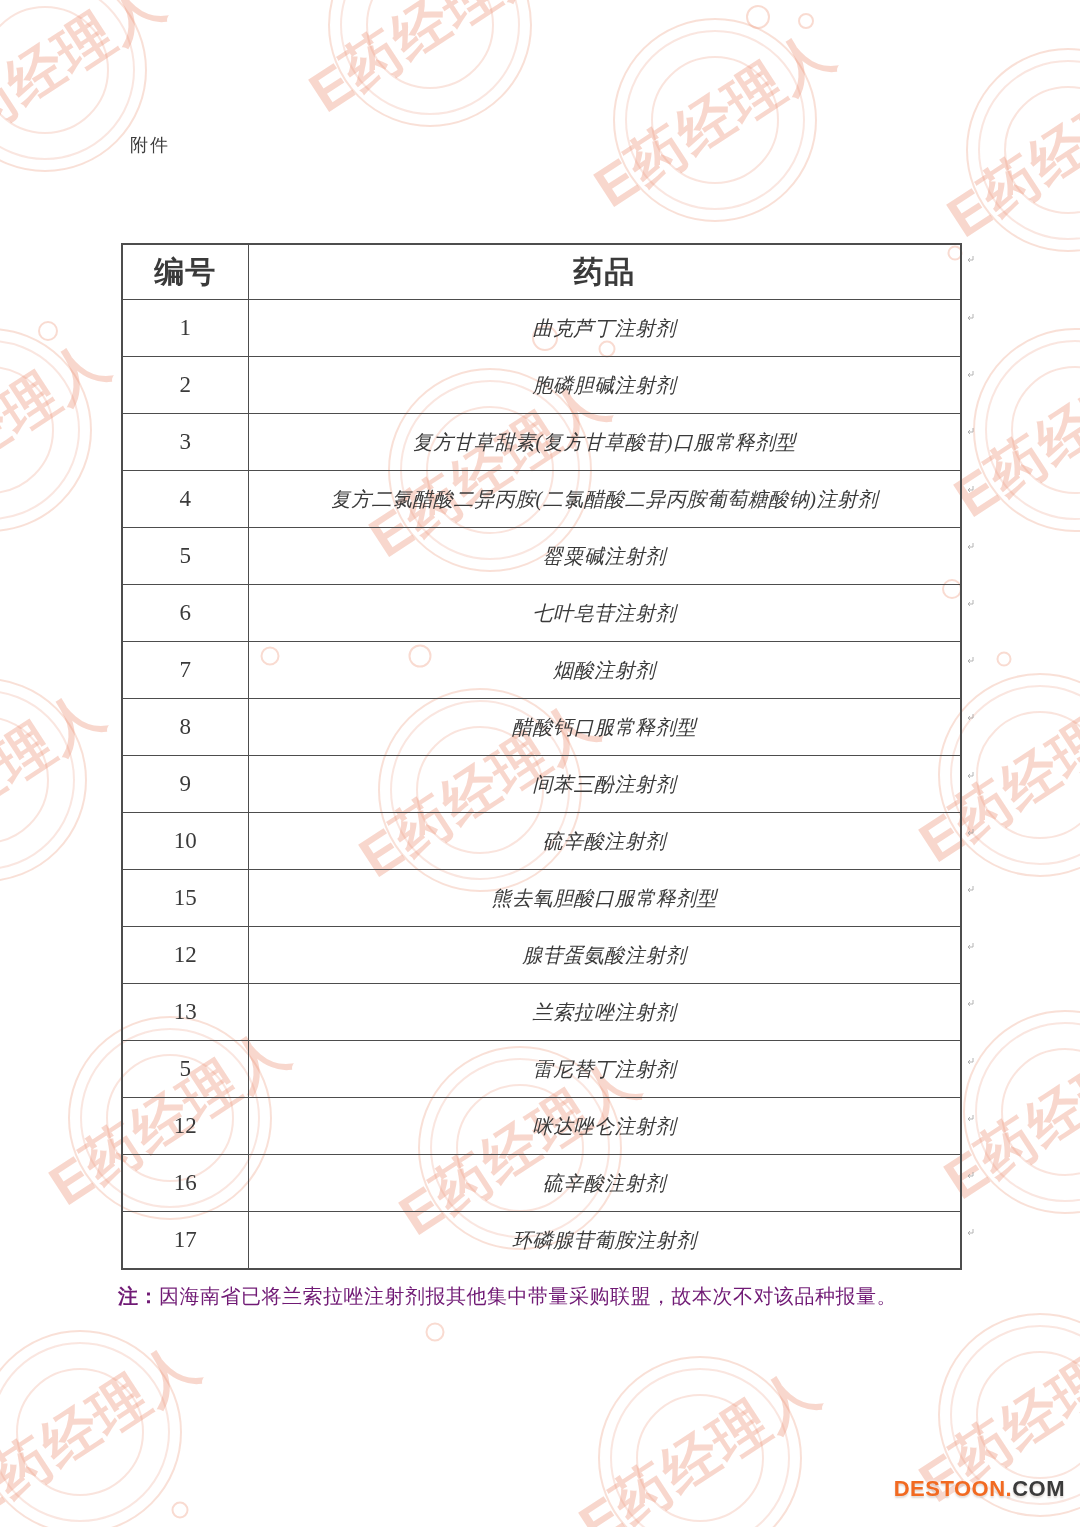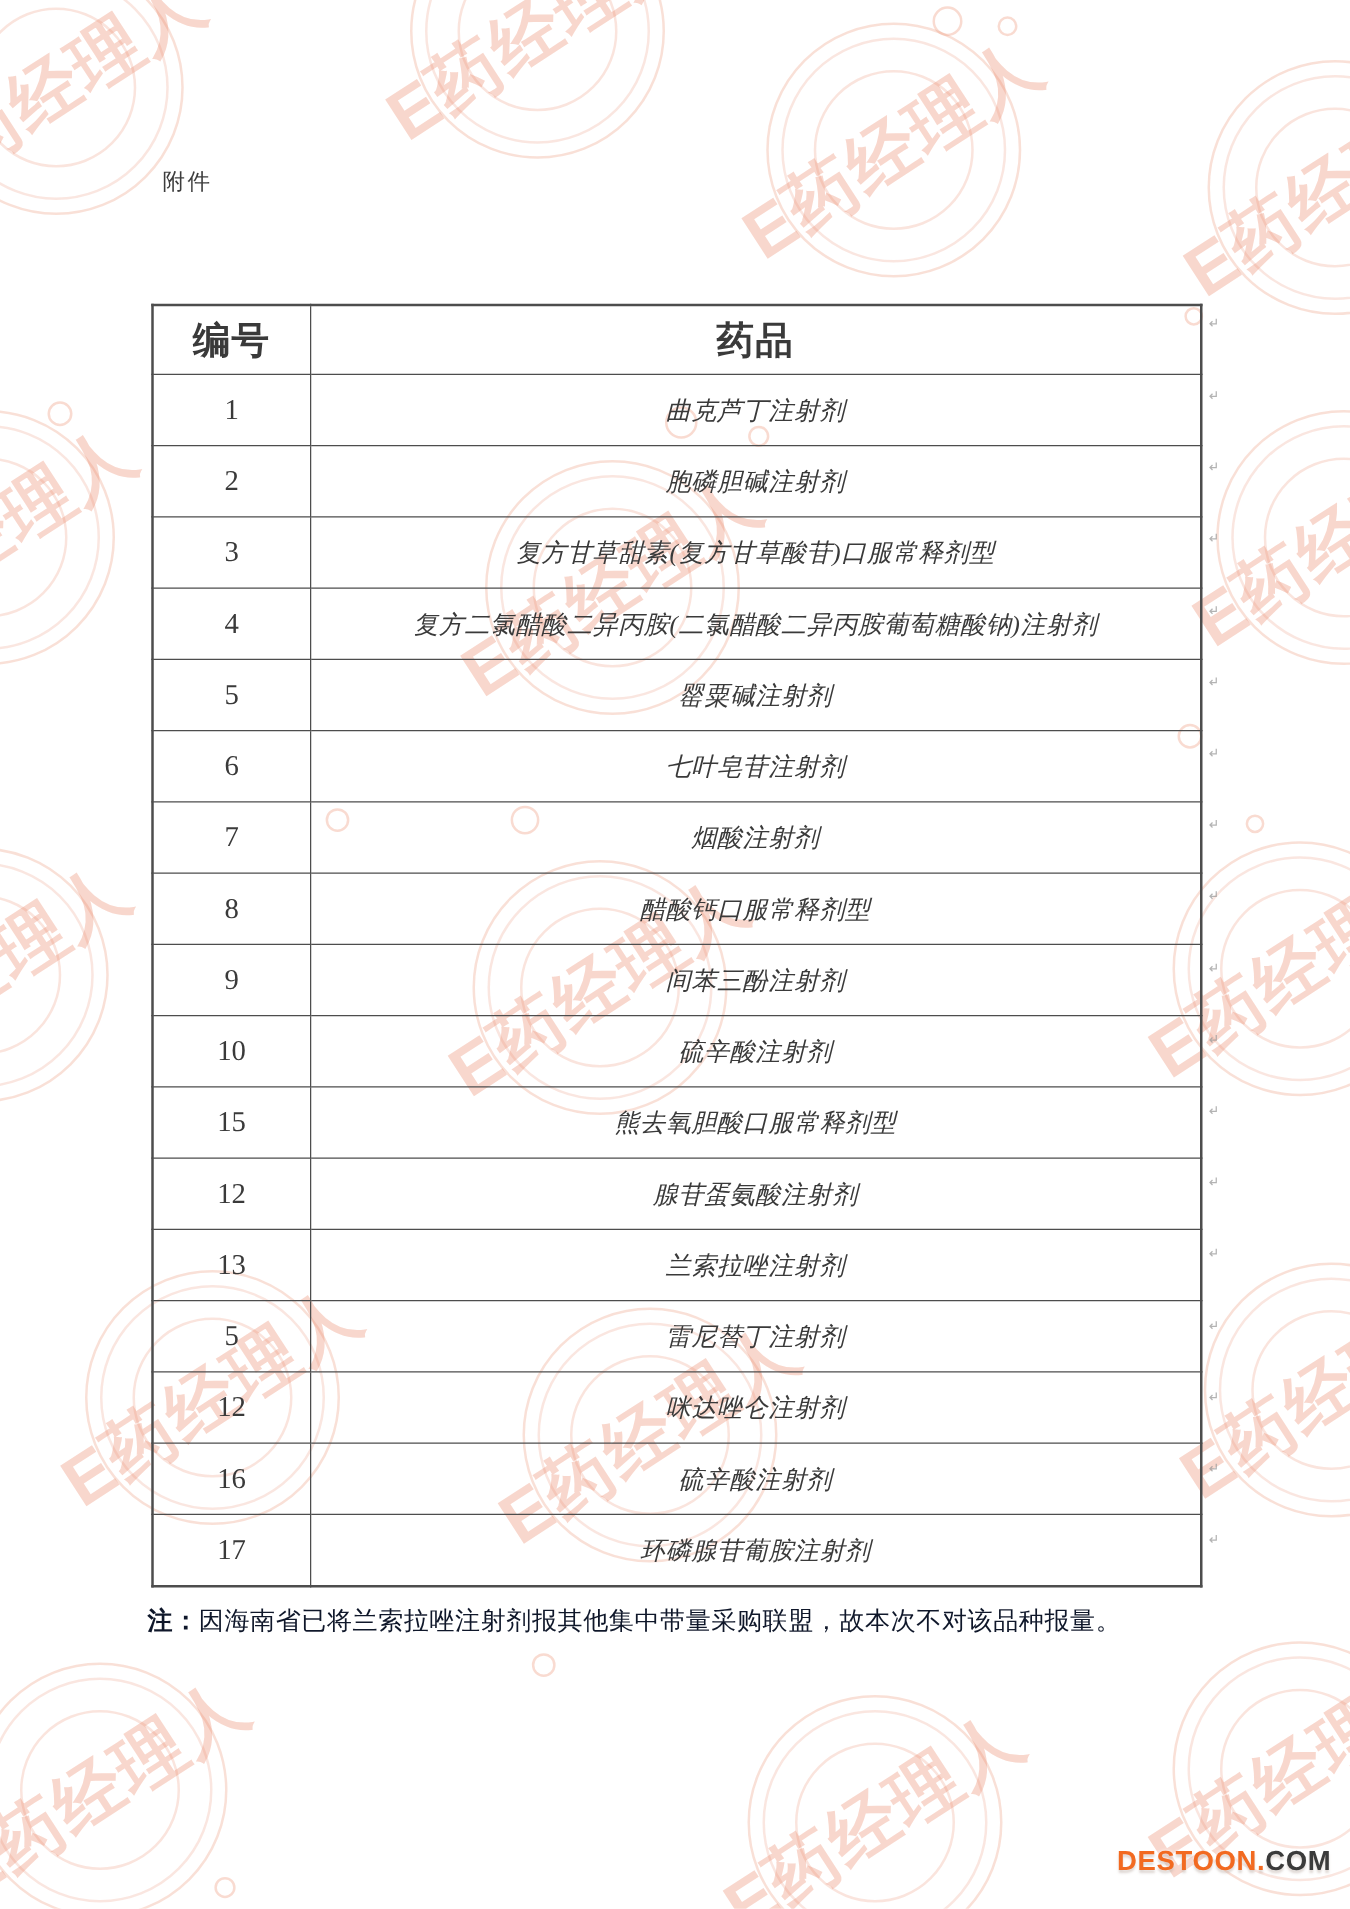--- a/index.html
+++ b/index.html
@@ -43,21 +43,21 @@
     border:1px solid #4d4d4d;text-align:center;vertical-align:middle;
     padding:0 4px;color:#3a3a3a;
   }
   table.drug th{height:54px;font-size:30px;font-weight:bold;letter-spacing:1px;}
   table.drug td{height:56px;font-size:23px;}
   table.drug td.drug-name{font-size:20px;letter-spacing:0.5px;font-style:italic;}
 
   .marks{position:absolute;left:966px;top:243px;width:14px;}
   .marks .mk{position:absolute;opacity:0.75;}
 
-  .note{position:absolute;left:118px;top:1283px;font-size:20px;color:#0f172a;letter-spacing:0.5px;}
+  .note{position:absolute;left:118px;top:1283px;font-size:20px;color:#701a75;letter-spacing:0.5px;}
   .note .note-prefix{font-weight:bold;}
 
   .brand{
     position:absolute;right:15px;top:1476px;
     font-family:"Liberation Sans","DejaVu Sans",sans-serif;
     font-weight:bold;font-size:22px;letter-spacing:0.5px;
     text-shadow:0 2px 2px rgba(160,140,130,0.35), 0 0 3px #ffffff;
   }
 </style>
 </head>

